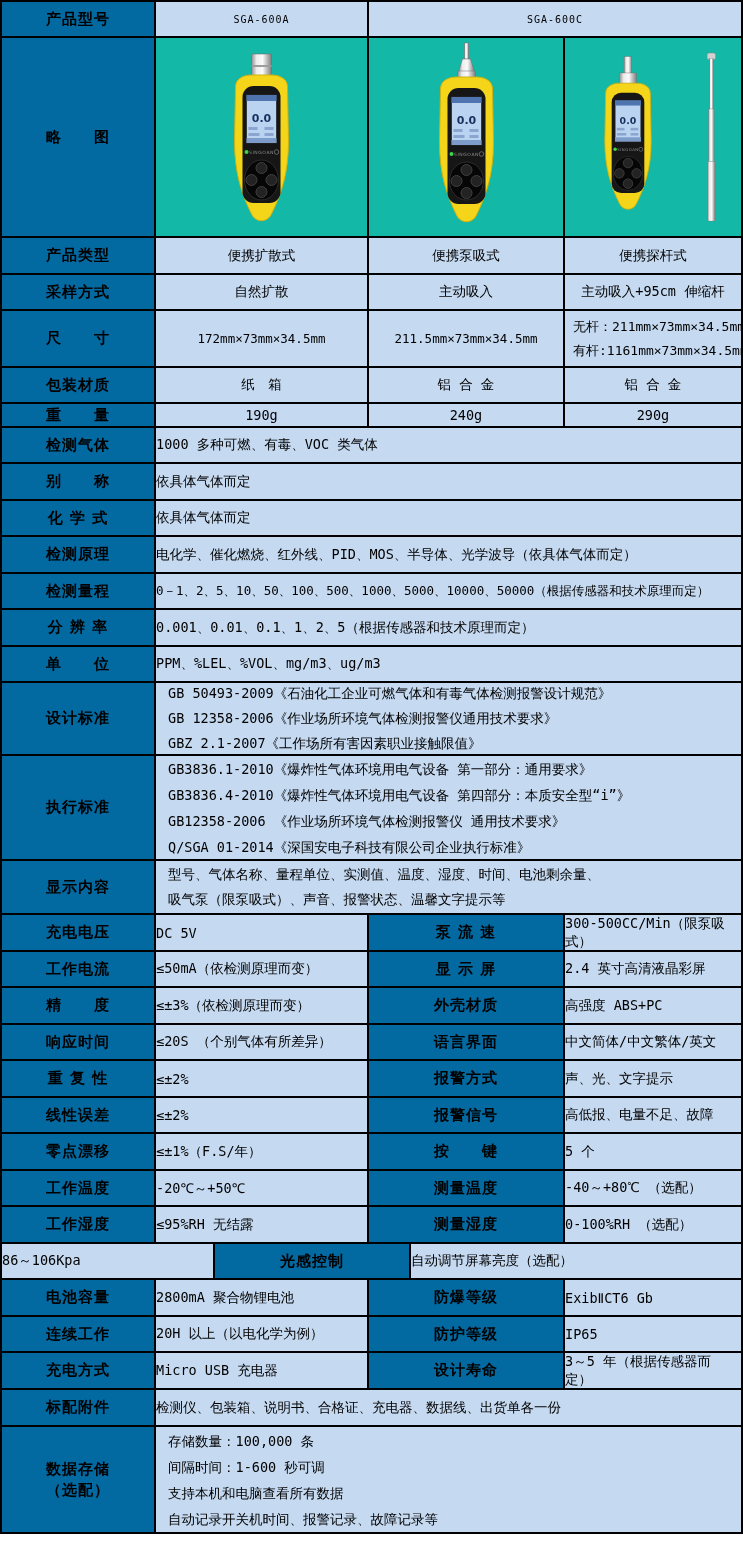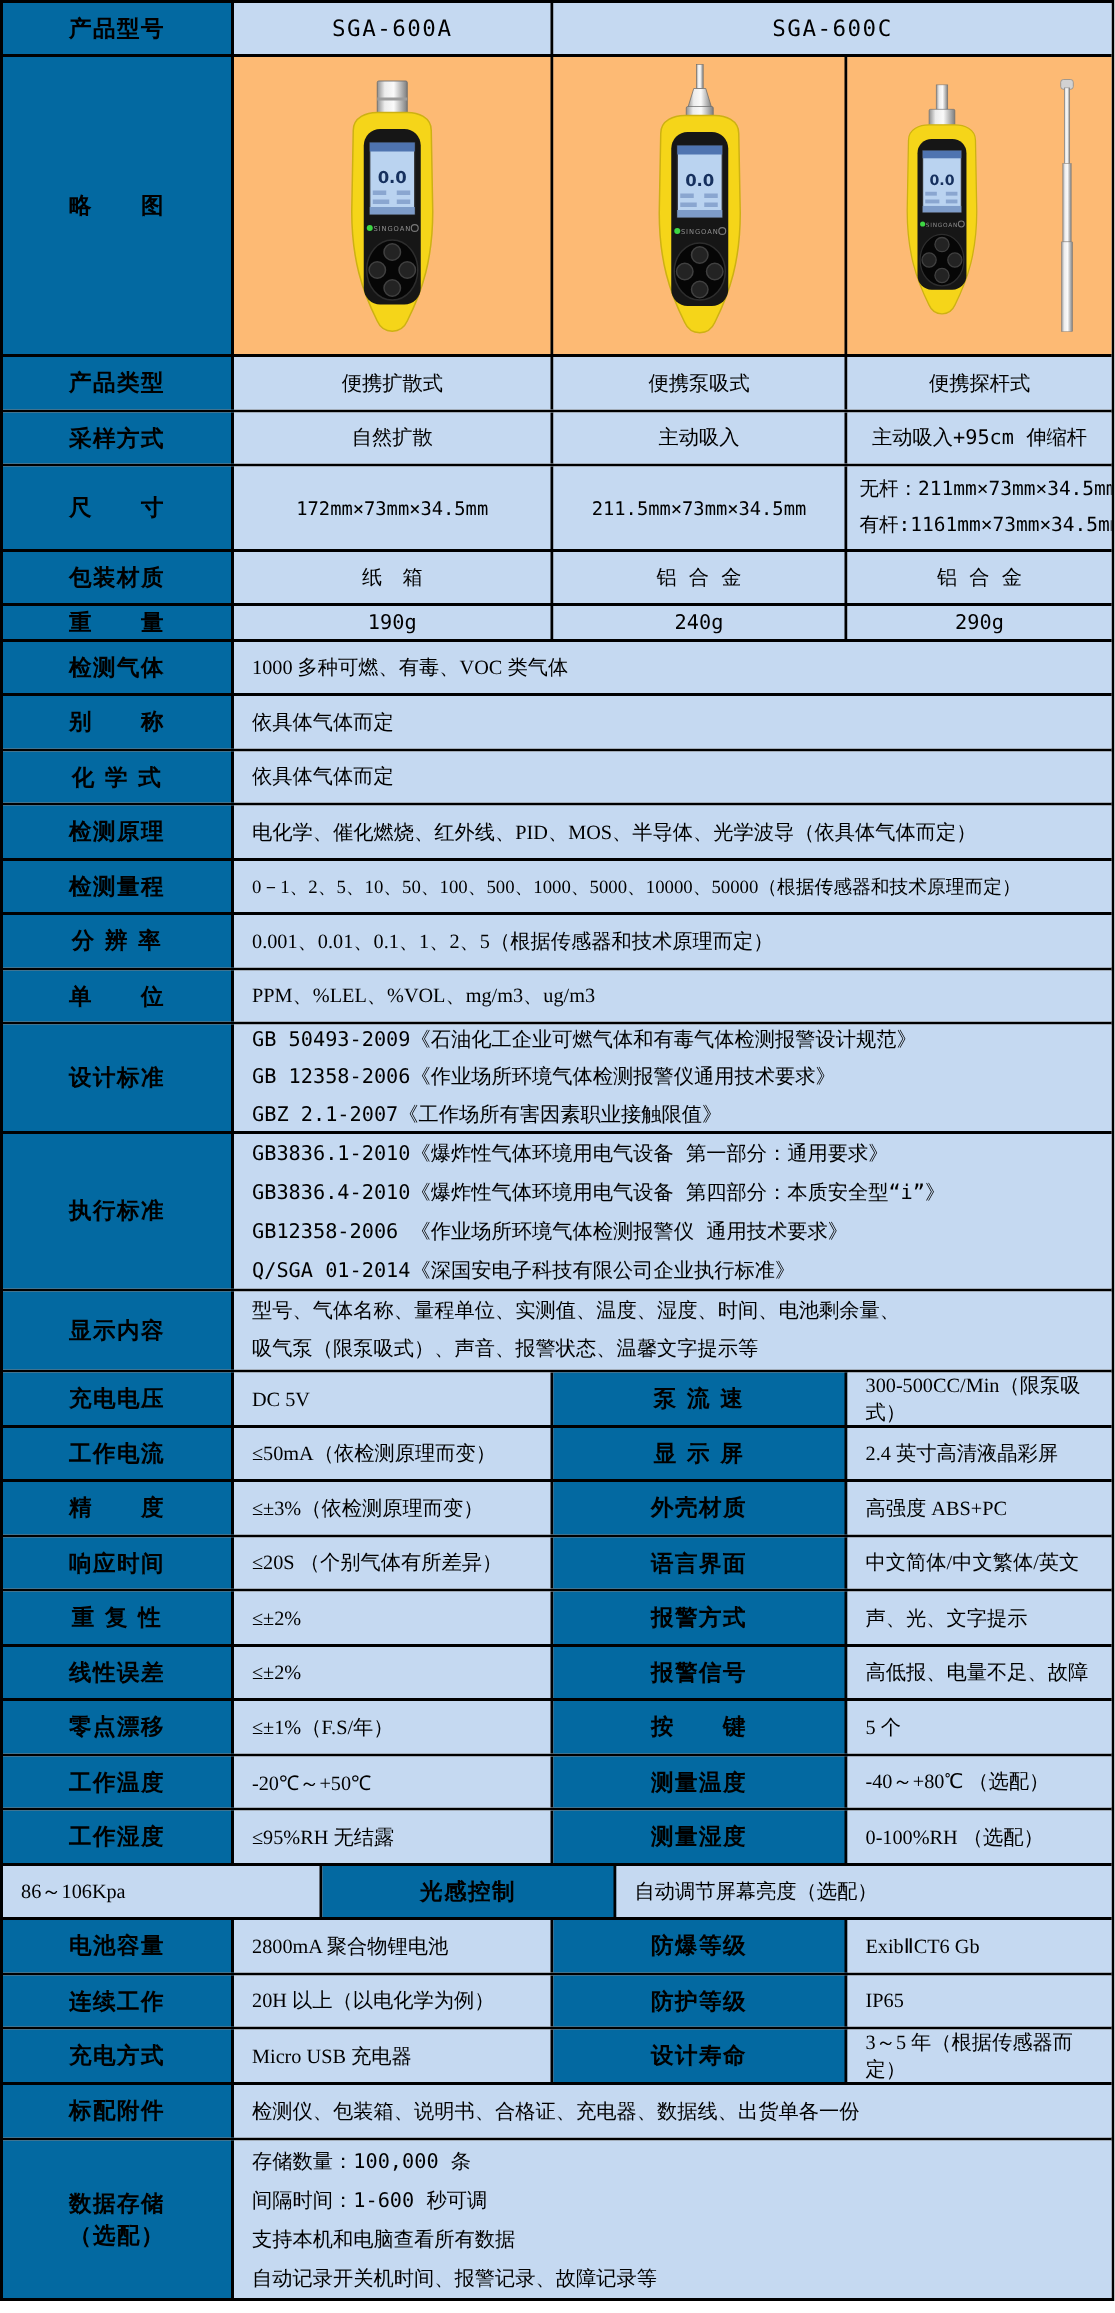--- a/index.html
+++ b/index.html
@@ -9,29 +9,29 @@
   .row:last-child{border-bottom:none;}
   .cell{box-sizing:border-box;border-right:2px solid #000;display:flex;align-items:center;justify-content:center;overflow:hidden;}
   .cell:last-child{border-right:none;}
   .w-l{width:154px;flex:none;}
   .w-a{width:213px;flex:none;}
   .w-b{width:196px;flex:none;}
   .w-c{flex:1;}
   .lbl{background:#0369a1;font-weight:bold;font-size:15px;letter-spacing:1px;text-align:center;line-height:1.35;}
   .val{background:#C5D9F1;font-family:"DejaVu Sans Mono","Liberation Mono",monospace;font-size:13.5px;}
   .val.center{justify-content:center;text-align:center;}
-  .val.left{justify-content:flex-start;padding-left:12px;padding-right:6px;text-align:left;font-family:Liberation Serif, serif;}
+  .val.left{justify-content:flex-start;padding-right:6px;text-align:left;}
   .val.small{font-size:12.5px;}
-  .img{background:#fdba74;}
+  .img{background:#14b8a6;}
   .col{display:flex;flex-direction:column;justify-content:center;align-items:flex-start;}
   .col.center-col{align-items:center;}
   .line{line-height:25px;white-space:nowrap;}
   .line-tight{line-height:26px;white-space:nowrap;}
   .sz-line{line-height:24px;white-space:nowrap;font-size:13px;}
-  .modelname{font-size:15px;letter-spacing:1px;}
+  .modelname{font-size:10px;letter-spacing:1px;}
 </style>
 </head>
 <body>
 
 <div class="tbl">
 
   <div class="row" style="height:36px">
     <div class="cell lbl w-l">
         <span>产品型号</span>
       </div>

